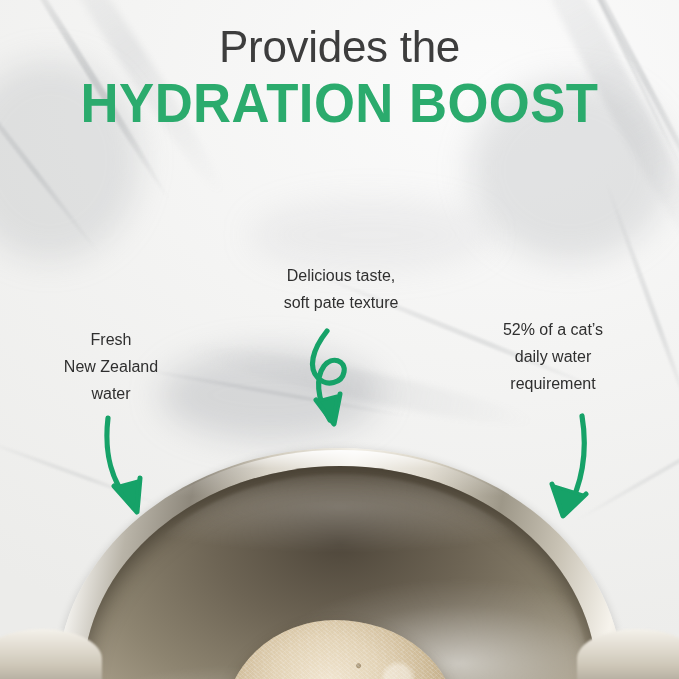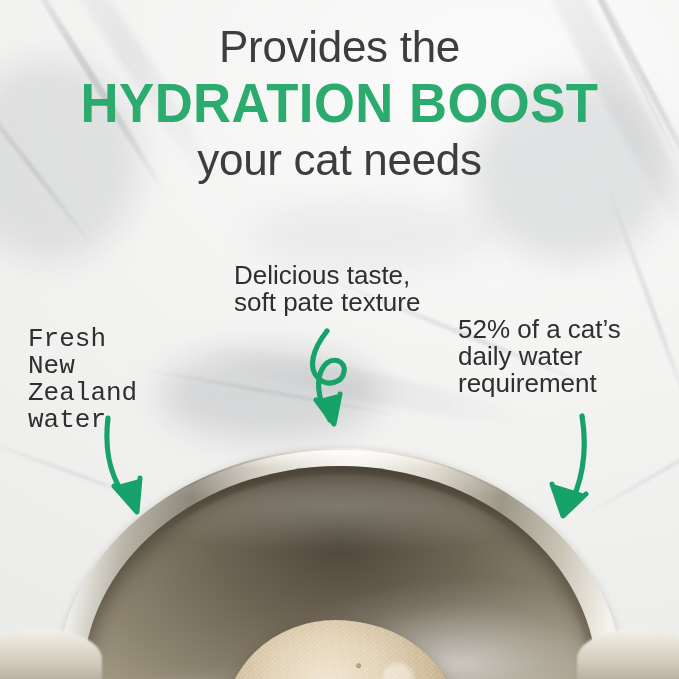--- a/index.html
+++ b/index.html
@@ -72,27 +72,28 @@
     line-height: 52px;
     font-weight: 400;
     color: #3d3d3d;
     letter-spacing: -0.3px;
   }
 
   
   .callout {
     position: absolute;
     color: #2f2f2f;
-    font-size: 26px;
+    font-size: 16px;
     line-height: 27px;
     font-weight: 400;
+    text-align: center;
     z-index: 6;
     white-space: pre-line;
   }
-  #callout-left  { left: 28px;  top: 326px; width: 166px; font-family: Liberation Mono, monospace; }
+  #callout-left  { left: 28px;  top: 326px; width: 166px; }
   #callout-mid   { left: 234px; top: 262px; width: 214px; }
   #callout-right { left: 458px; top: 316px; width: 190px; }
 
   
   .arrow-layer {
     position: absolute;
     inset: 0;
     z-index: 5;
     pointer-events: none;
   }
@@ -288,21 +289,20 @@
         <path d="M582 416 C 588 452, 582 486, 566 512"></path>
         <path d="M552 484 L 563 516 L 586 494" stroke-width="5.0" fill="none"></path>
         <path d="M554 486 L 563 514 L 583 495 Z" fill="#16a268" stroke="#16a268" stroke-width="3"></path>
       </g>
     </g>
   </svg>
 
   <div class="headline-block">
     <div class="hl-line1">Provides the</div>
     <div class="hl-line2">HYDRATION BOOST</div>
-    <div class="hl-line3">your cat needs</div>
   </div>
 
   <div class="callout" id="callout-left">Fresh
 New Zealand
 water</div>
   <div class="callout" id="callout-mid">Delicious taste,
 soft pate texture</div>
   <div class="callout" id="callout-right">52% of a cat’s
 daily water
 requirement</div>

